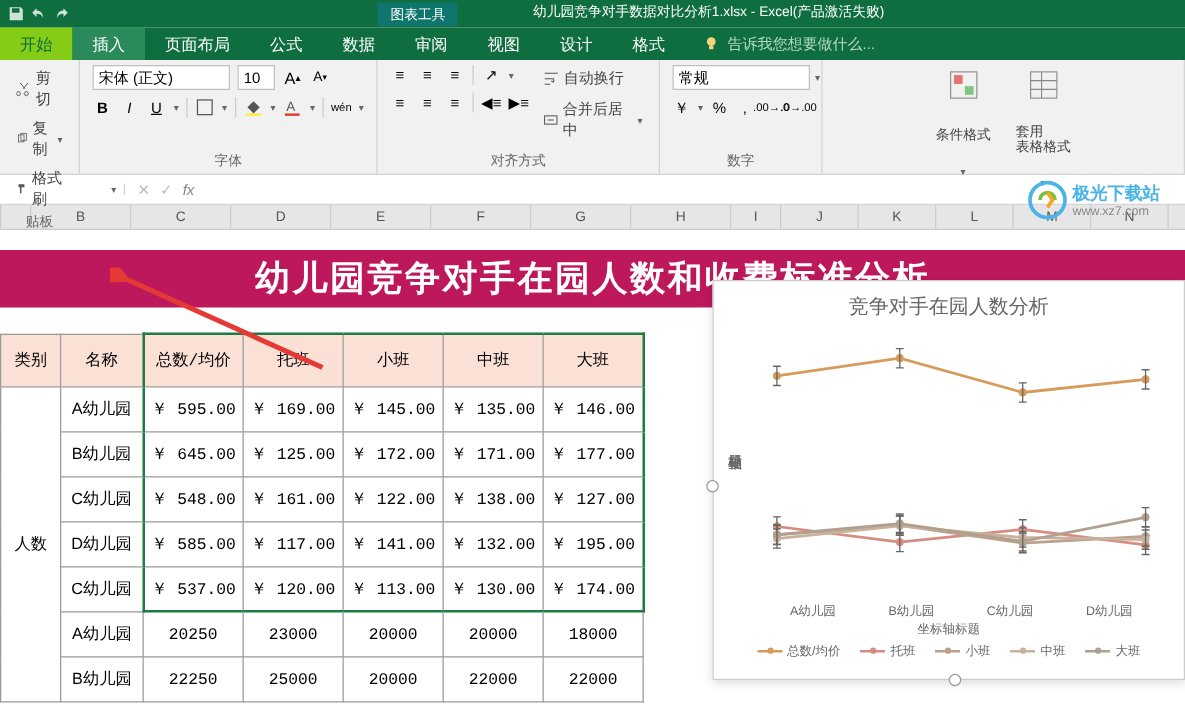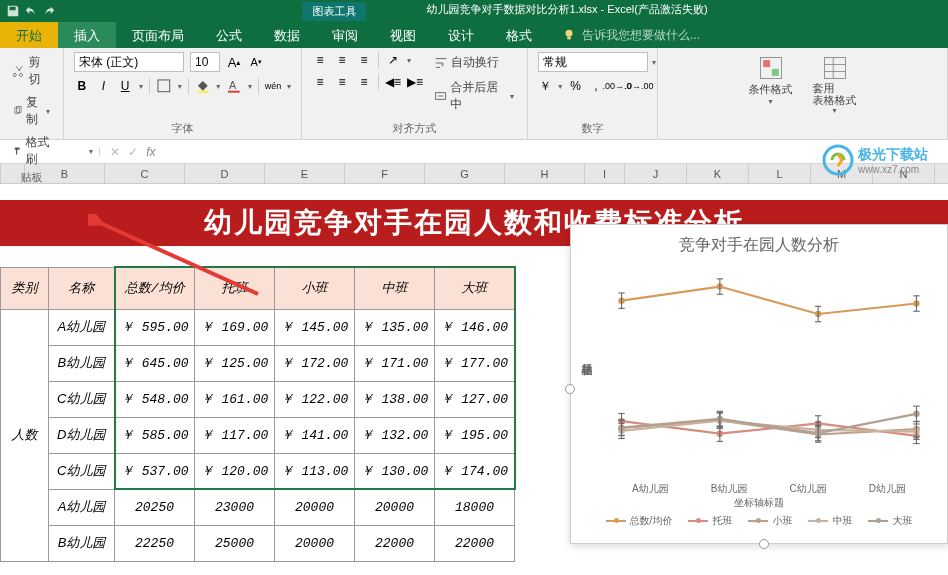--- a/index.html
+++ b/index.html
@@ -11,62 +11,62 @@
 .titlebar-left .tb-btn { width: 14px; height: 14px; opacity: 0.8; }
 .titlebar-center { flex: 1; display: flex; justify-content: center; gap: 60px; }
 .tool-label { background: #0f766e; padding: 2px 10px; }
 .doc-title { }
 .titlebar svg { fill: #fff; }
 
 
 .tabrow { background: #0f6e3f; height: 26px; display: flex; align-items: stretch; color: #fff; font-size: 13px; }
 .tab { padding: 4px 16px; cursor: pointer; border-top: 1px solid transparent; }
 .tab.active-light { background: #2a8a5a; }
-.tab.active-white { background: #eab308; color: #0f6e3f; }
+.tab.active-white { background: #84cc16; color: #0f6e3f; }
 .tellme { flex: 1; display: flex; align-items: center; gap: 6px; padding-left: 14px; color: #b5d9c5; font-size: 12px; }
 .bulb { width: 14px; height: 14px; }
 
 
 .ribbon { background: #f1f1f1; border-bottom: 1px solid #d4d4d4; height: 92px; display: flex; }
 .rgroup { border-right: 1px solid #d4d4d4; padding: 4px 10px 2px; display: flex; flex-direction: column; justify-content: space-between; position: relative; }
 .rgroup-label { text-align: center; font-size: 11px; color: #666; padding-bottom: 1px; }
 .rgroup-body { flex: 1; display: flex; gap: 8px; align-items: flex-start; }
 .rbtn { display: flex; align-items: center; gap: 3px; font-size: 12px; color: #444; padding: 2px 3px; cursor: pointer; }
 .rbtn svg { width: 14px; height: 14px; fill: #555; }
 .rcol { display: flex; flex-direction: column; gap: 2px; }
 .font-sel { border: 1px solid #c0c0c0; background: #fff; font-size: 12px; padding: 1px 4px; height: 20px; }
 .font-name { width: 110px; }
 .font-size { width: 30px; }
 .icon-row { display: flex; gap: 6px; align-items: center; }
 .icon-sq { width: 16px; height: 16px; display: inline-flex; align-items: center; justify-content: center; cursor: pointer; }
 .sep { width: 1px; height: 16px; background: #ccc; }
-.big-btn { display: flex; flex-direction: column; align-items: center; gap: 0; font-size: 11px; color: #444; cursor: pointer; padding: 2px 4px; }
+.big-btn { display: flex; flex-direction: column; align-items: center; gap: 18px; font-size: 11px; color: #444; cursor: pointer; padding: 2px 4px; }
 .big-btn svg { width: 28px; height: 28px; fill: #666; }
 .caret { font-size: 8px; color: #666; }
 .dint-row { display: flex; gap: 4px; align-items: center; }
 
 
 .formulabar { height: 24px; border-bottom: 1px solid #d4d4d4; display: flex; align-items: center; background: #fff; }
 .namebox { width: 100px; border-right: 1px solid #d4d4d4; padding: 0 6px; font-size: 12px; color: #888; display: flex; justify-content: space-between; align-items: center; }
 .fb-btns { display: flex; gap: 8px; padding: 0 10px; color: #bbb; font-size: 12px; }
 .fx { font-style: italic; color: #888; }
 
 
 .colhdr { height: 20px; background: #e6e6e6; border-bottom: 1px solid #ccc; display: flex; }
 .rowhdr-corner { width: 28px; border-right: 1px solid #ccc; }
 .ch { border-right: 1px solid #ccc; text-align: center; font-size: 11px; color: #555; line-height: 20px; }
 
 
 .sheet { position: relative; background: #fff; }
 
 
-.title-banner { position: absolute; left: 0; top: 16px; width: 948px; height: 46px; background: #b91c1c; color: #fff; font-size: 28px; font-weight: bold; display: flex; align-items: center; justify-content: center; letter-spacing: 2px; }
-
-
-.dtable { position: absolute; left: 0; top: 82px; border-collapse: collapse; font-size: 13px; font-style: italic; }
+.title-banner { position: absolute; left: 0; top: 16px; width: 948px; height: 46px; background: #be185d; color: #fff; font-size: 28px; font-weight: bold; display: flex; align-items: center; justify-content: center; letter-spacing: 2px; }
+
+
+.dtable { position: absolute; left: 0; top: 82px; border-collapse: collapse; font-size: 13px; }
 .dtable td, .dtable th { border: 1px solid #999; text-align: center; height: 36px; background: #fff; }
 .dtable .hdr { background: #fbe0d6; font-weight: normal; height: 42px; }
 .dtable .rlabel { width: 48px; }
 .dtable .kname { width: 66px; }
 .dtable .val { width: 80px; font-family: "Courier New", monospace; font-size: 13px; }
 .dtable .sel-t { border-top: 2px solid #1f7a44; }
 .dtable .sel-l { border-left: 2px solid #1f7a44; }
 .dtable .sel-r { border-right: 2px solid #1f7a44; }
 .dtable .sel-b { border-bottom: 2px solid #1f7a44; }
 

